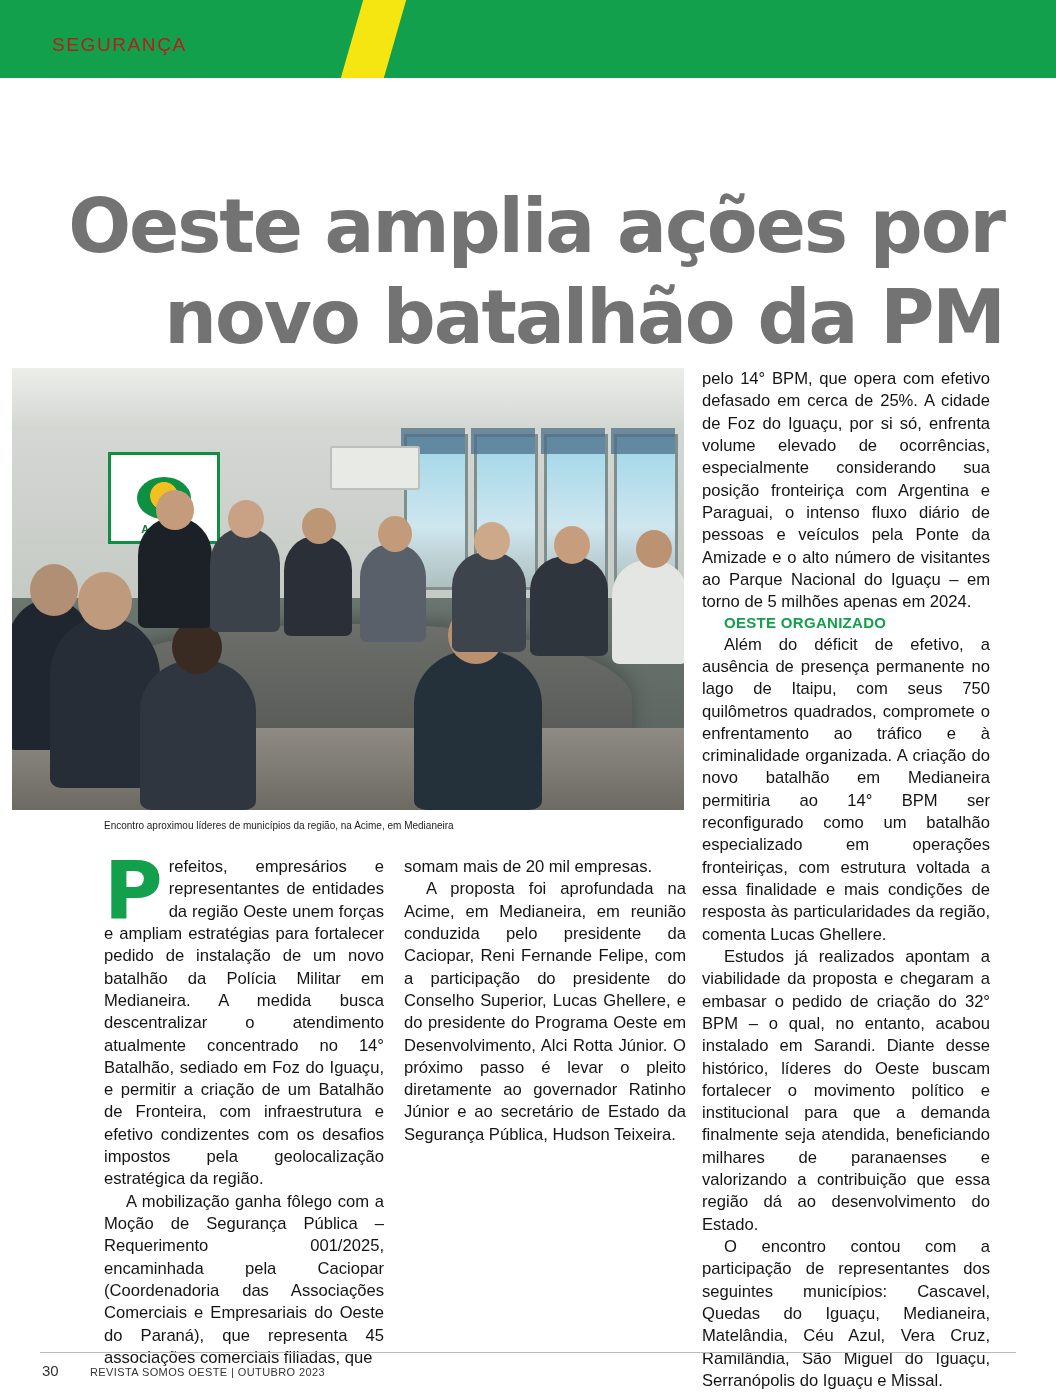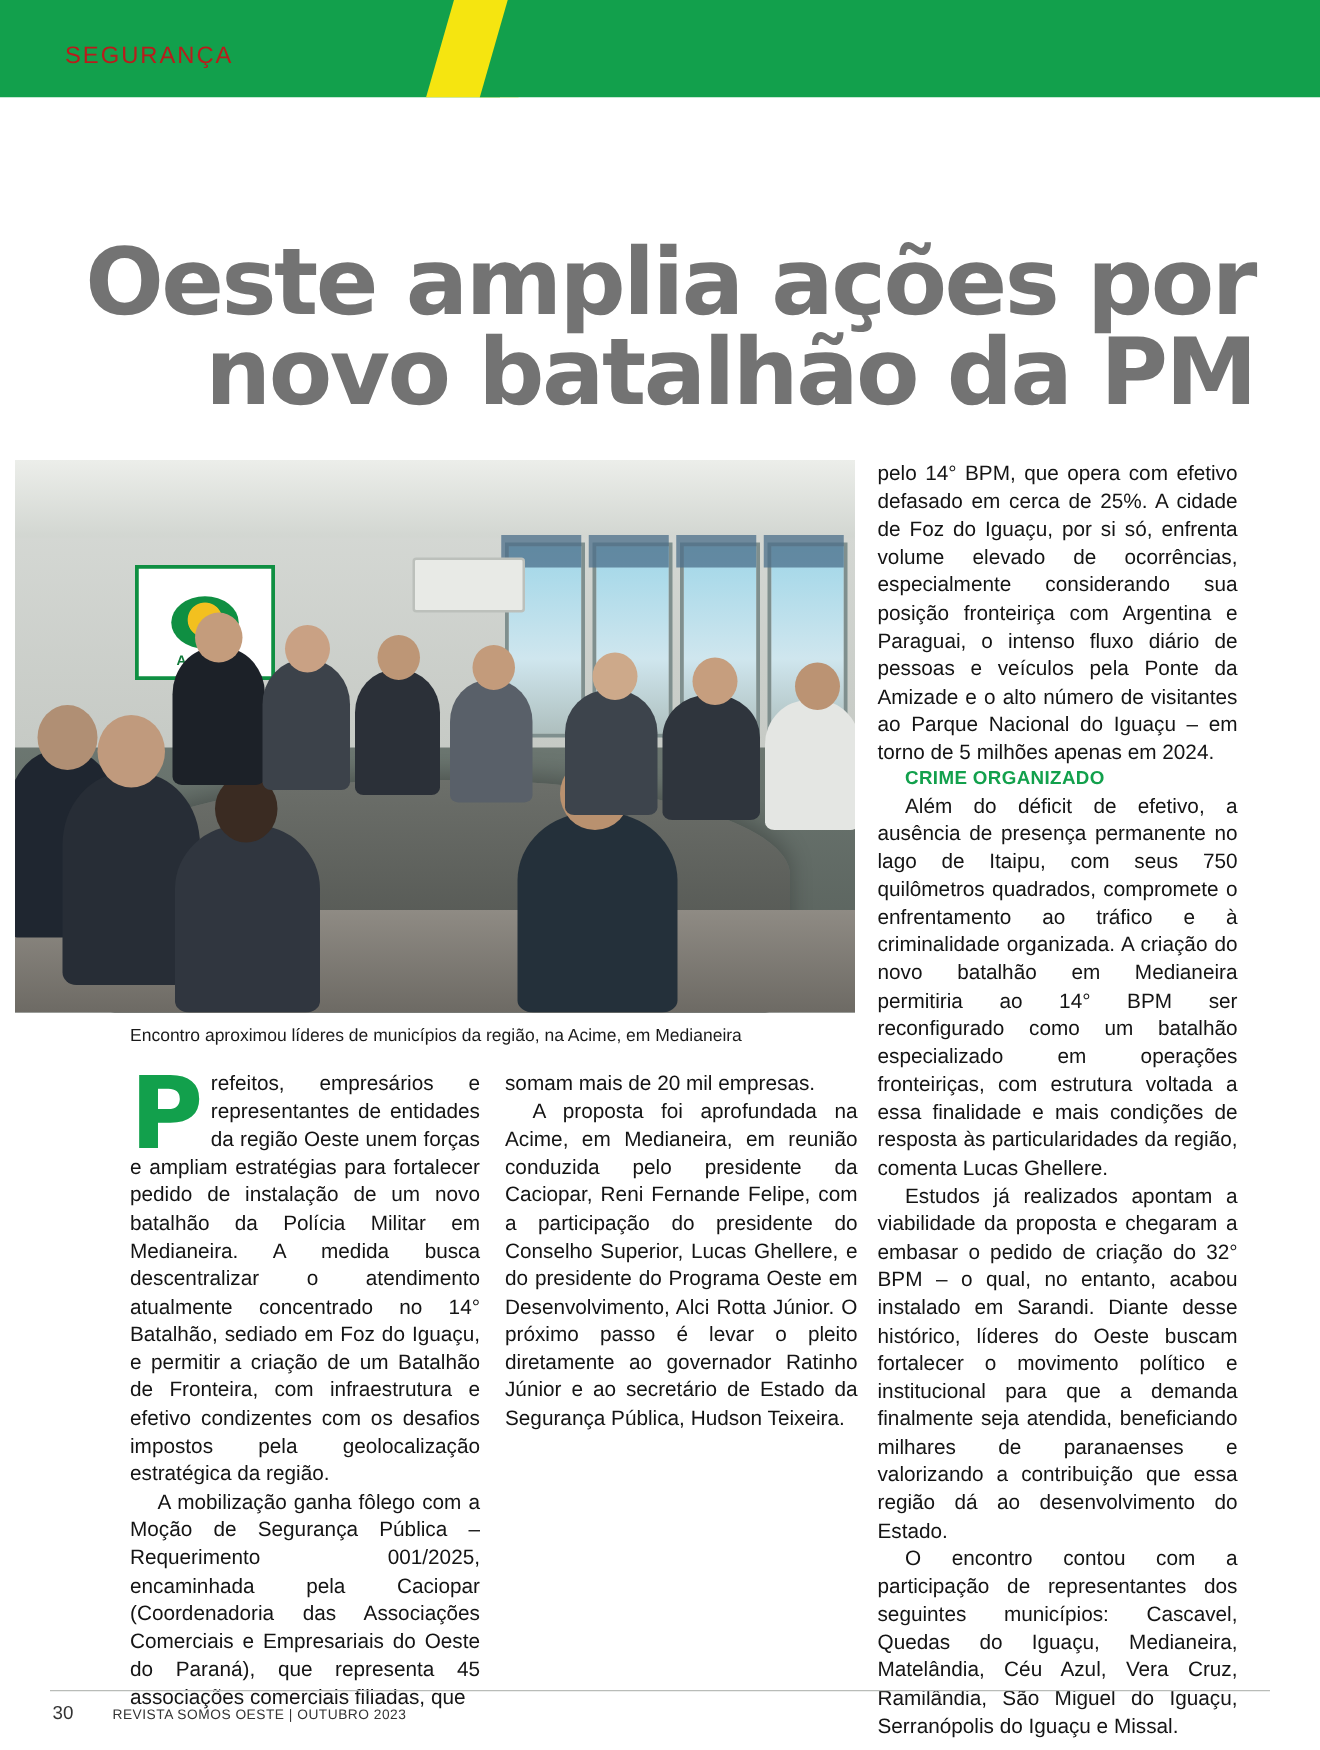--- a/index.html
+++ b/index.html
@@ -68,21 +68,21 @@
     width: 950px;
     text-align: right;
     font-family: "DejaVu Sans", sans-serif;
     font-weight: bold;
     font-size: 74px;
     line-height: 0.98;
     letter-spacing: -2.0px;
     color: #737373;
   }
   .headline .l1 { display: block; }
-  .headline .l2 { display: block; }
+  .headline .l2 { display: block; margin-top: 19px; }
 
   
   .photo {
     position: absolute;
     left: 12px;
     top: 368px;
     width: 672px;
     height: 442px;
     background: linear-gradient(180deg,#8a8f8c 0%, #6f7a74 45%, #555d58 100%);
     overflow: hidden;
@@ -167,21 +167,21 @@
   .ph-head {
     position: absolute;
     border-radius: 50%;
     background: #c7a386;
   }
   .photo-caption {
     position: absolute;
     left: 104px;
     top: 820px;
     width: 600px;
-    font-size: 14px;
+    font-size: 10px;
     color: #1a1a1a;
   }
 
   
   .col {
     position: absolute;
     font-size: 16.6px;
     line-height: 1.345;
     color: #141414;
     text-align: justify;
@@ -317,21 +317,21 @@
   <p>A mobilização ganha fôlego com a Moção de Segurança Pública – Requerimento 001/2025, encaminhada pela Caciopar (Coordenadoria das Associações Comerciais e Empresariais do Oeste do Paraná), que representa 45 associações comerciais filiadas, que</p>
 </div>
 
 <div class="col" id="col2">
   <p class="first">somam mais de 20 mil empresas.</p>
   <p>A proposta foi aprofundada na Acime, em Medianeira, em reunião conduzida pelo presidente da Caciopar, Reni Fernande Felipe, com a participação do presidente do Conselho Superior, Lucas Ghellere, e do presidente do Programa Oeste em Desenvolvimento, Alci Rotta Júnior. O próximo passo é levar o pleito diretamente ao governador Ratinho Júnior e ao secretário de Estado da Segurança Pública, Hudson Teixeira.</p>
 </div>
 
 <div class="col" id="col3">
   <p class="first">pelo 14° BPM, que opera com efetivo defasado em cerca de 25%. A cidade de Foz do Iguaçu, por si só, enfrenta volume elevado de ocorrências, especialmente considerando sua posição fronteiriça com Argentina e Paraguai, o intenso fluxo diário de pessoas e veículos pela Ponte da Amizade e o alto número de visitantes ao Parque Nacional do Iguaçu  – em torno de 5 milhões apenas  em 2024.</p>
-  <p class="subhead">CRIME ORGANIZADO</p>
+  <p class="subhead">OESTE ORGANIZADO</p>
   <p>Além do déficit de efetivo, a ausência de presença permanente no lago de Itaipu, com seus 750 quilômetros quadrados, compromete o enfrentamento ao tráfico e à criminalidade organizada. A criação do novo batalhão em Medianeira permitiria ao 14° BPM ser reconfigurado como um batalhão especializado em operações fronteiriças, com estrutura voltada a essa finalidade e mais condições de resposta às particularidades da região, comenta Lucas Ghellere.</p>
   <p>Estudos já realizados apontam a viabilidade da proposta e chegaram a embasar o pedido de criação do 32° BPM – o qual, no entanto, acabou instalado em Sarandi. Diante desse histórico, líderes do Oeste buscam fortalecer o movimento político e institucional para que a demanda finalmente seja atendida, beneficiando milhares de paranaenses e valorizando a contribuição que essa região dá ao desenvolvimento do Estado.</p>
   <p>O encontro contou com a participação de representantes dos seguintes municípios: Cascavel,  Quedas do Iguaçu,  Medianeira, Matelândia, Céu Azul, Vera Cruz, Ramilândia, São Miguel do Iguaçu, Serranópolis do Iguaçu e Missal.</p>
 </div>
 
 <div class="footer-rule"></div>
 <div class="page-number">30</div>
 <div class="footer-text">REVISTA SOMOS OESTE | OUTUBRO 2023</div>
 
 </body></html>

